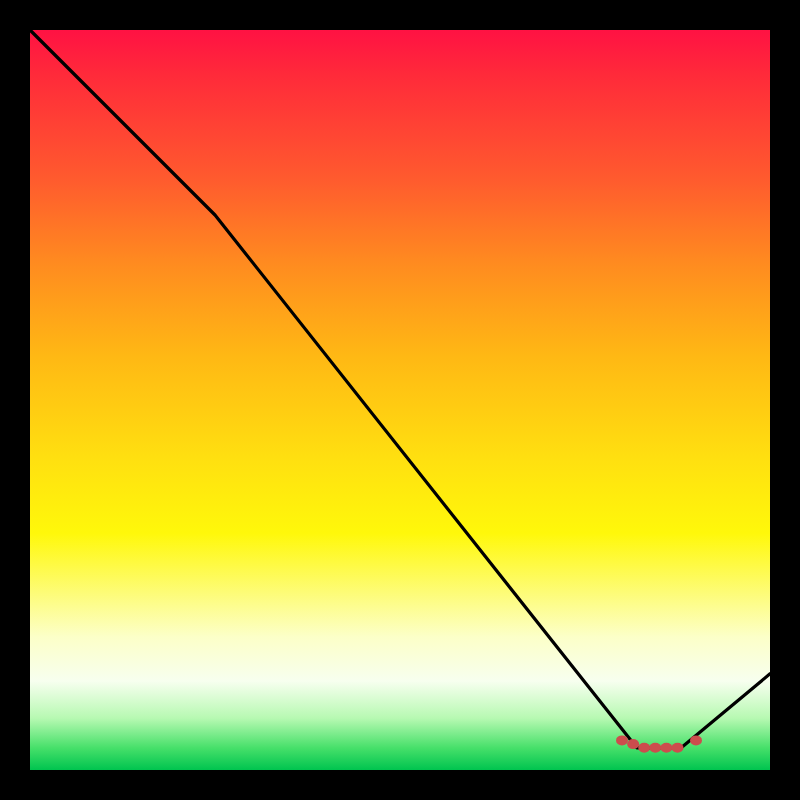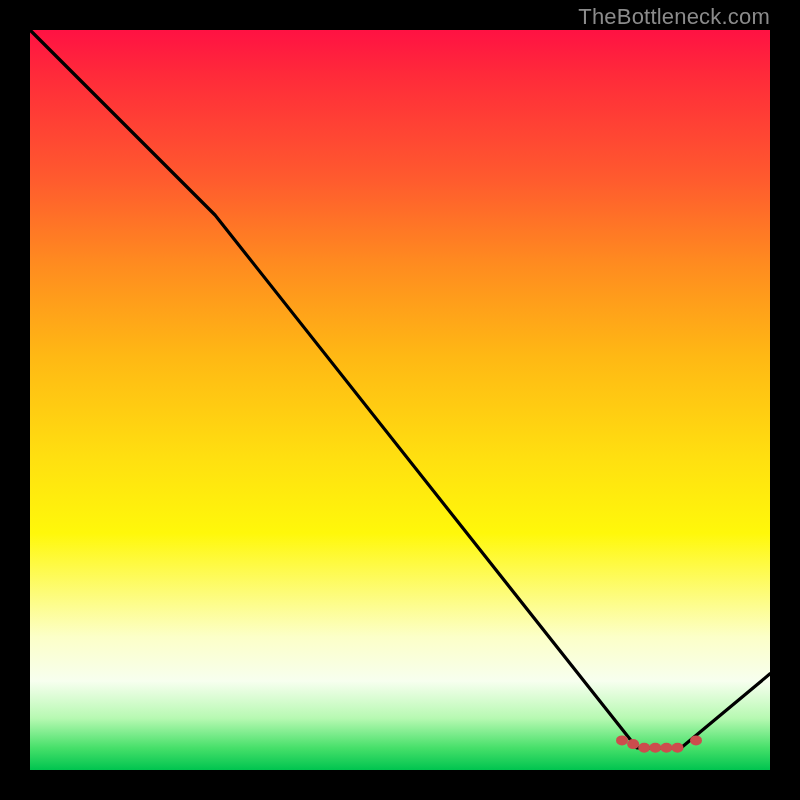--- a/index.html
+++ b/index.html
@@ -55,21 +55,20 @@
     top: 0;
   }
 </style>
 </head>
 <body>
 
 <div class="frame">
 
   <div class="plot-area"></div>
 
-  <div class="watermark">TheBottleneck.com</div>
 
   <svg class="overlay" width="800" height="800">
     <g>
       <path id="curve-path" fill="none" stroke="#000" stroke-width="3.2" stroke-linejoin="round" stroke-linecap="round" d="M30.0 30.0 L215.0 215.0 L636.8 747.8 L681.2 747.8 L770.0 673.8"></path>
     </g>
     <g id="markers">
         <ellipse cx="622.0" cy="740.4" rx="6" ry="5" fill="#cc4d4d"></ellipse>
         <ellipse cx="633.1" cy="744.1" rx="6" ry="5" fill="#cc4d4d"></ellipse>
         <ellipse cx="644.2" cy="747.8" rx="6" ry="5" fill="#cc4d4d"></ellipse>
         <ellipse cx="655.3" cy="747.8" rx="6" ry="5" fill="#cc4d4d"></ellipse>

